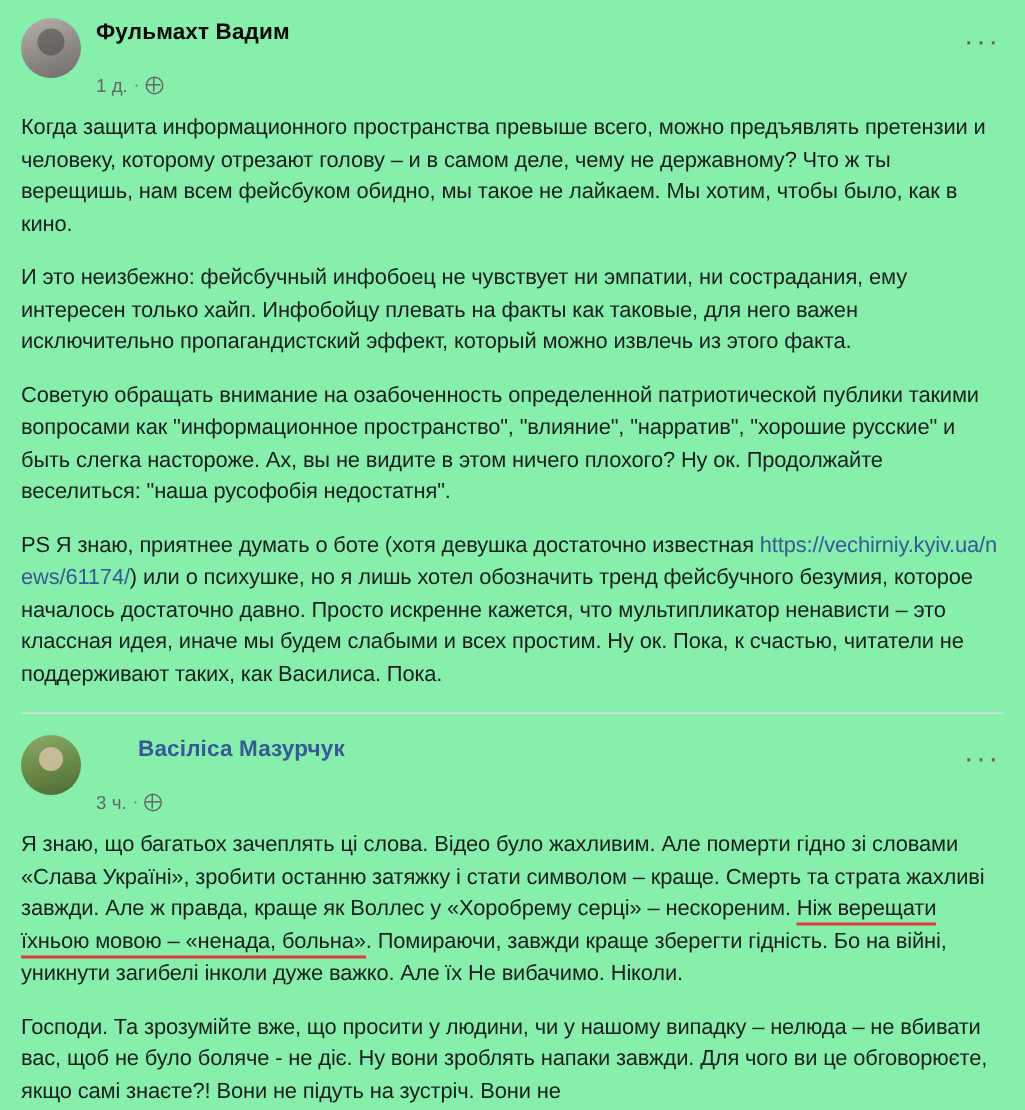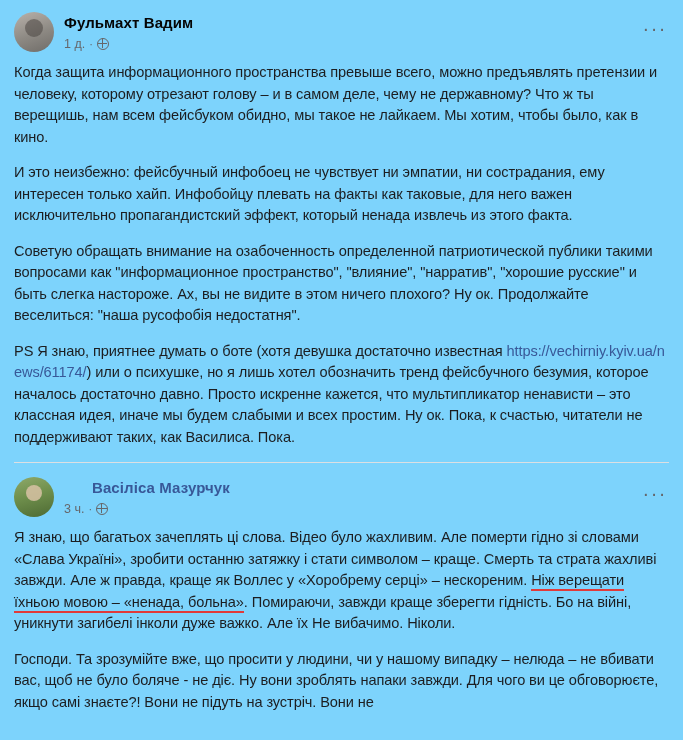--- a/index.html
+++ b/index.html
@@ -11,21 +11,21 @@
     width: 683px;
     height: 740px;
     overflow: hidden;
     font-family: "Liberation Sans", sans-serif;
     color: #1c1e21;
   }
   .page {
     width: 683px;
     height: 740px;
     position: relative;
-    background: #7dd3fc;
+    background: #86efac;
   }
   .post {
     padding: 10px 14px 0 14px;
     box-sizing: border-box;
   }
   .post-header {
     display: flex;
     align-items: flex-start;
     position: relative;
     padding-top: 2px;
@@ -85,21 +85,21 @@
   .author.link {
     color: #385898;
     margin-left: 28px;
   }
   .meta {
     display: flex;
     align-items: center;
     font-size: 12.5px;
     color: #65676b;
     line-height: 16px;
-    margin-top: 4px;
+    margin-top: 18px;
   }
   .meta .dot {
     margin: 0 4px;
     font-size: 11px;
   }
   .globe {
     display: inline-block;
     width: 12px;
     height: 12px;
     border-radius: 50%;
@@ -185,21 +185,21 @@
           <span>1 д.</span>
           <span class="dot">·</span>
           <span class="globe"></span>
         </div>
       </div>
       <div class="menu-dots">···</div>
     </div>
 
     <div class="body-text">
       <p>Когда защита информационного пространства превыше всего, можно предъявлять претензии и человеку, которому отрезают голову – и в самом деле, чему не державному? Что ж ты верещишь, нам всем фейсбуком обидно, мы такое не лайкаем. Мы хотим, чтобы было, как в кино.</p>
-      <p>И это неизбежно: фейсбучный инфобоец не чувствует ни эмпатии, ни сострадания, ему интересен только хайп. Инфобойцу плевать на факты как таковые, для него важен исключительно пропагандистский эффект, который ненада извлечь из этого факта.</p>
+      <p>И это неизбежно: фейсбучный инфобоец не чувствует ни эмпатии, ни сострадания, ему интересен только хайп. Инфобойцу плевать на факты как таковые, для него важен исключительно пропагандистский эффект, который можно извлечь из этого факта.</p>
       <p>Советую обращать внимание на озабоченность определенной патриотической публики такими вопросами как "информационное пространство", "влияние", "нарратив", "хорошие русские" и быть слегка настороже. Ах, вы не видите в этом ничего плохого? Ну ок. Продолжайте веселиться: "наша русофобія недостатня".</p>
       <p><span>PS Я знаю, приятнее думать о боте (хотя девушка достаточно известная </span><a class="inline-link" href="#">https://vechirniy.kyiv.ua/news/61174/</a><span>) или о психушке, но я лишь хотел обозначить тренд фейсбучного безумия, которое началось достаточно давно. Просто искренне кажется, что мультипликатор ненависти – это классная идея, иначе мы будем слабыми и всех простим. Ну ок. Пока, к счастью, читатели не поддерживают таких, как Василиса. Пока.</span></p>
     </div>
 
     <div class="divider"></div>
   </div>
 
   <div class="post post-2 clip-bottom">
     <div class="post-header">
       <div class="avatar a2"></div>

